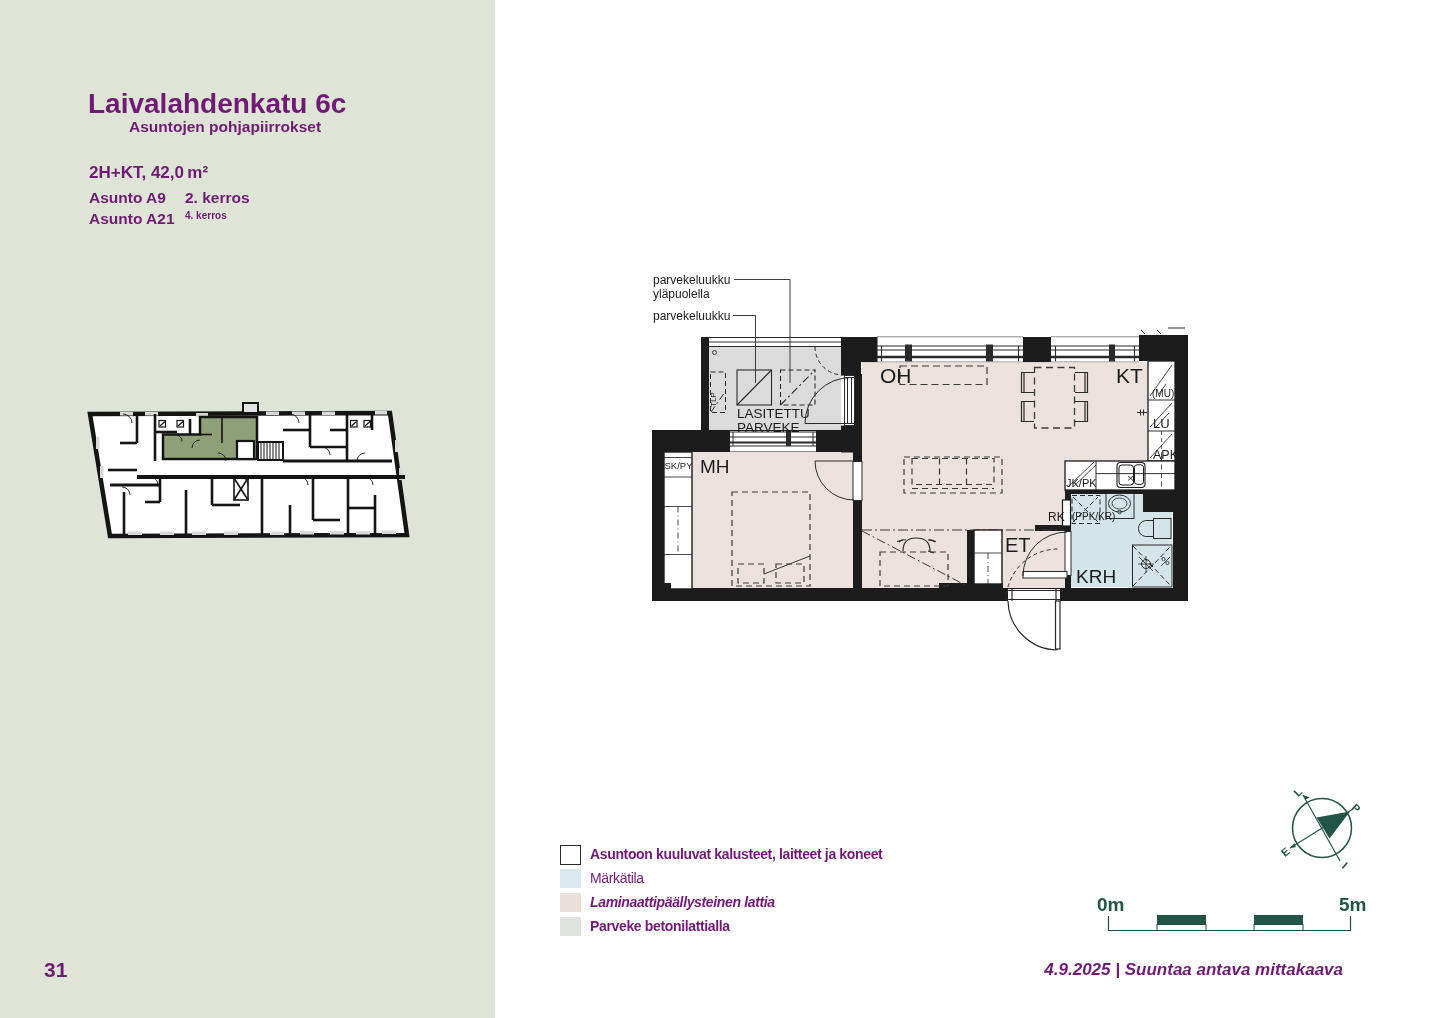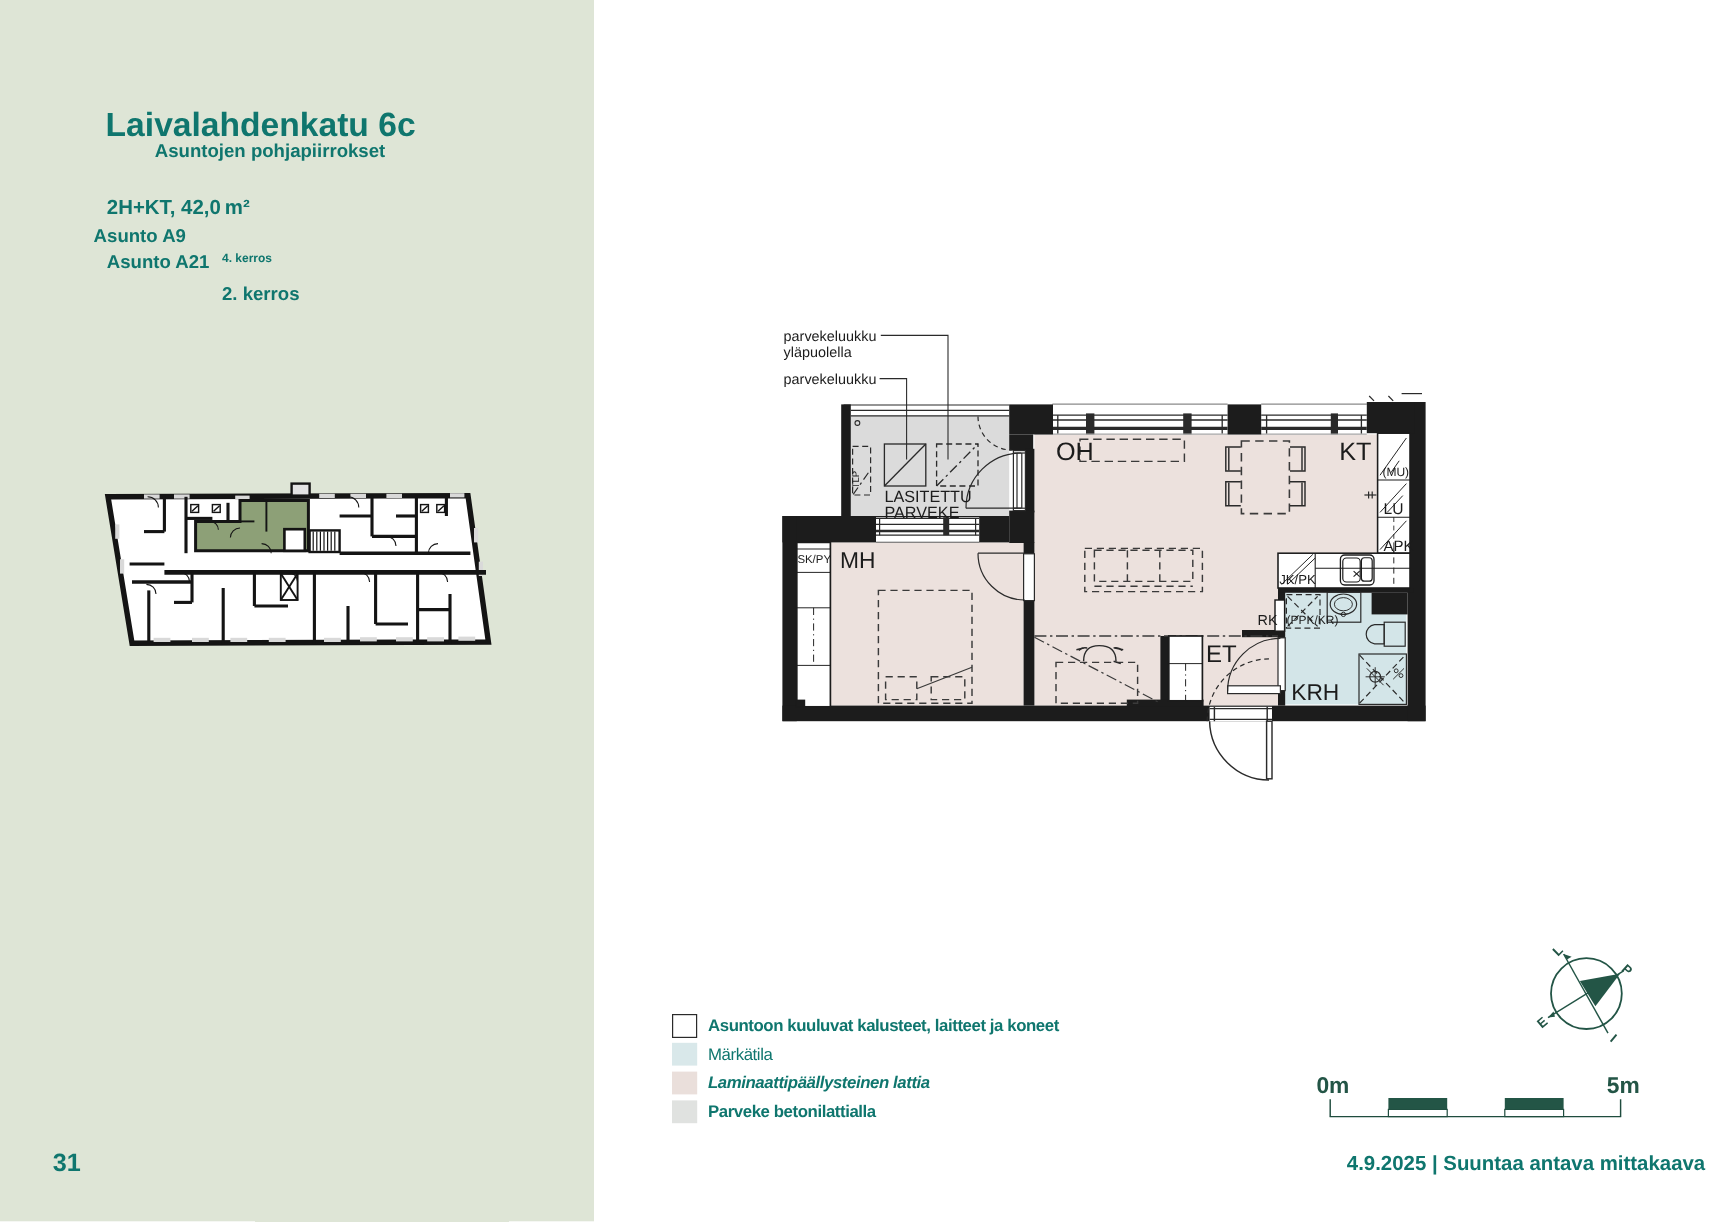--- a/index.html
+++ b/index.html
@@ -1,52 +1,52 @@
 <!DOCTYPE html>
 <html><head>
 <meta charset="utf-8">
 <style>
   html,body{margin:0;padding:0;}
   body{width:1440px;height:1018px;position:relative;background:#ffffff;overflow:hidden;
        font-family:"Liberation Sans", sans-serif;}
   .abs{position:absolute;}
-  .grn{color:#0f766e;}
+  .grn{color:#701a75;}
 </style>
 </head>
 <body>
 
 <div class="abs" style="left:0;top:0;width:495px;height:1018px;background:#dee5d6;"></div>
 
 <div class="abs grn" style="left:88px;top:88px;font-size:28px;font-weight:bold;letter-spacing:0px;">Laivalahdenkatu 6c</div>
 
 <div class="abs grn" style="left:89px;top:118px;font-size:15.5px;font-weight:bold;margin-left:40px;">Asuntojen pohjapiirrokset</div>
 
 <div class="abs grn" style="left:89px;top:163px;font-size:17px;font-weight:bold;">2H+KT, 42,0 m²</div>
 
-<div class="abs grn" style="left:78px;top:189px;font-size:15.5px;font-weight:bold;">Asunto A9</div>
-<div class="abs grn" style="left:185px;top:189px;font-size:15.5px;font-weight:bold;margin-top:48px;">2. kerros</div>
+<div class="abs grn" style="left:89px;top:189px;font-size:15.5px;font-weight:bold;">Asunto A9</div>
+<div class="abs grn" style="left:185px;top:189px;font-size:15.5px;font-weight:bold;">2. kerros</div>
 
 <div class="abs grn" style="left:89px;top:210px;font-size:15.5px;font-weight:bold;">Asunto A21</div>
 <div class="abs grn" style="left:185px;top:210px;font-size:10px;font-weight:bold;">4. kerros</div>
 
 <div class="abs grn" style="left:44px;top:958px;font-size:21px;font-weight:bold;">31</div>
 
 <div class="abs" style="left:560px;top:845px;width:19px;height:18px;background:#ffffff;border:1.6px solid #2a2a2a;"></div>
 <div class="abs grn" style="left:590px;top:846px;font-size:14px;font-weight:bold;letter-spacing:-0.35px;">Asuntoon kuuluvat kalusteet, laitteet ja koneet</div>
 
 <div class="abs" style="left:560px;top:869px;width:21px;height:19px;background:#d9e8ea;"></div>
 <div class="abs grn" style="left:590px;top:870px;font-size:14px;font-weight:normal;letter-spacing:-0.35px;">Märkätila</div>
 
 <div class="abs" style="left:560px;top:893px;width:21px;height:19px;background:#eadfdb;"></div>
 <div class="abs grn" style="left:590px;top:894px;font-size:14px;font-weight:bold;letter-spacing:-0.35px;font-style:italic;">Laminaattipäällysteinen lattia</div>
 
 <div class="abs" style="left:560px;top:917px;width:21px;height:19px;background:#e0e2e0;"></div>
 <div class="abs grn" style="left:590px;top:918px;font-size:14px;font-weight:bold;letter-spacing:-0.35px;">Parveke betonilattialla</div>
 
-<div class="abs grn" style="left:1421px;top:960px;font-size:17px;font-weight:bold;transform:translateX(-100%);white-space:nowrap;">4.9.2025 | Suuntaa antava mittakaava</div>
+<div class="abs grn" style="left:1343px;top:960px;font-size:17px;font-weight:bold;transform:translateX(-100%);white-space:nowrap;font-style:italic;">4.9.2025 | Suuntaa antava mittakaava</div>
 <svg class="abs" style="left:0;top:0;" width="1440" height="1018" viewBox="0 0 1440 1018">
 <g font-family="Liberation Sans, sans-serif" fill="none">
 
 <rect x="862" y="362" width="311" height="128" fill="#ece1dd"></rect>
 
 <rect x="862" y="490" width="203" height="98" fill="#ece1dd"></rect>
 
 <rect x="692" y="452" width="161" height="136" fill="#ece1dd"></rect>
 
 <rect x="709" y="346" width="132" height="84" fill="#dbdbdb"></rect>

